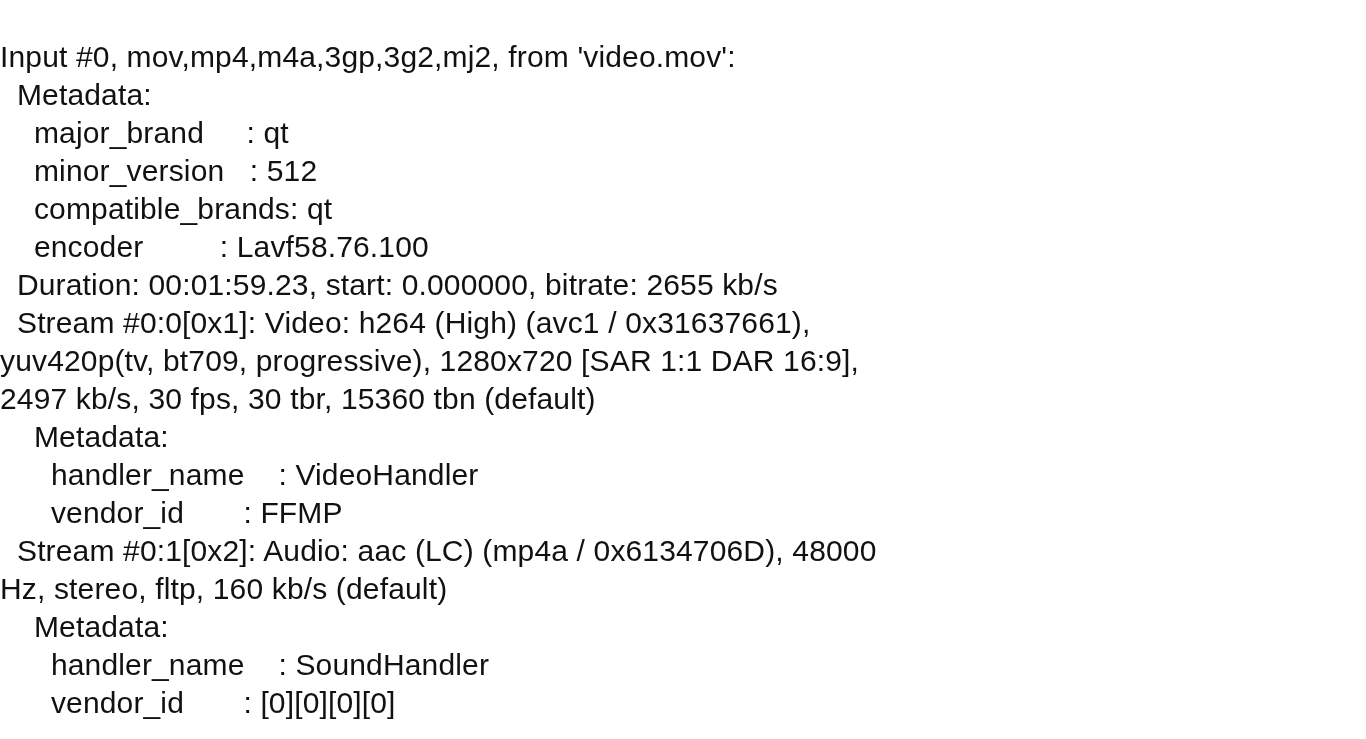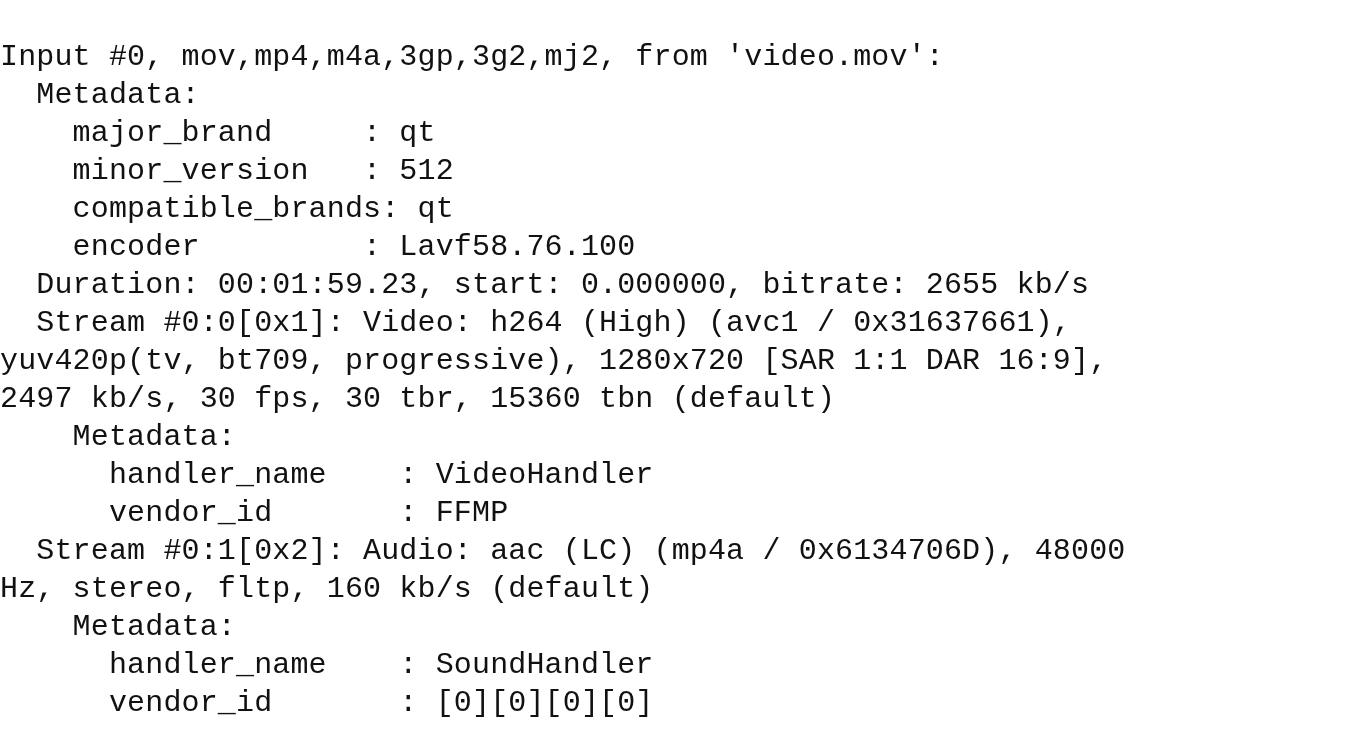--- a/index.html
+++ b/index.html
@@ -27,21 +27,21 @@
     letter-spacing: 0.15px;
     white-space: pre;
     word-break: normal;
     overflow: hidden;
   }
   .term-line {
     display: block;
     height: 38px;
     line-height: 38px;
     white-space: pre;
-    font-family: Liberation Mono, monospace;
+    font-family: Liberation Sans, sans-serif;
     font-size: 30px;
     color: #111111;
   }
 </style>
 </head>
 <body>
 
 <pre id="terminal-output"><span class="term-line">Input #0, mov,mp4,m4a,3gp,3g2,mj2, from 'video.mov':</span><span class="term-line">  Metadata:</span><span class="term-line">    major_brand     : qt</span><span class="term-line">    minor_version   : 512</span><span class="term-line">    compatible_brands: qt</span><span class="term-line">    encoder         : Lavf58.76.100</span><span class="term-line">  Duration: 00:01:59.23, start: 0.000000, bitrate: 2655 kb/s</span><span class="term-line">  Stream #0:0[0x1]: Video: h264 (High) (avc1 / 0x31637661),</span><span class="term-line">yuv420p(tv, bt709, progressive), 1280x720 [SAR 1:1 DAR 16:9],</span><span class="term-line">2497 kb/s, 30 fps, 30 tbr, 15360 tbn (default)</span><span class="term-line">    Metadata:</span><span class="term-line">      handler_name    : VideoHandler</span><span class="term-line">      vendor_id       : FFMP</span><span class="term-line">  Stream #0:1[0x2]: Audio: aac (LC) (mp4a / 0x6134706D), 48000</span><span class="term-line">Hz, stereo, fltp, 160 kb/s (default)</span><span class="term-line">    Metadata:</span><span class="term-line">      handler_name    : SoundHandler</span><span class="term-line">      vendor_id       : [0][0][0][0]</span></pre>
 
 </body></html>

